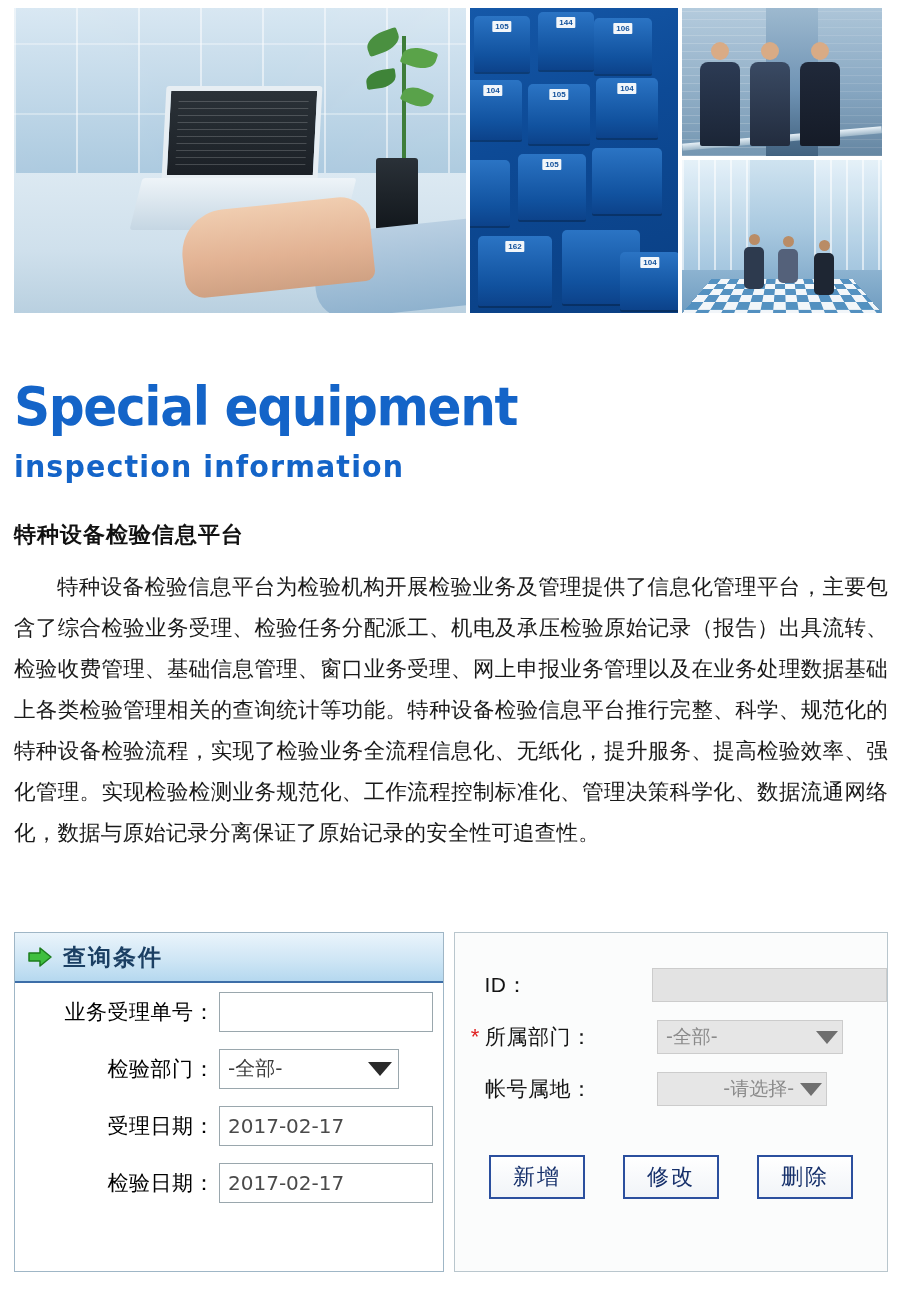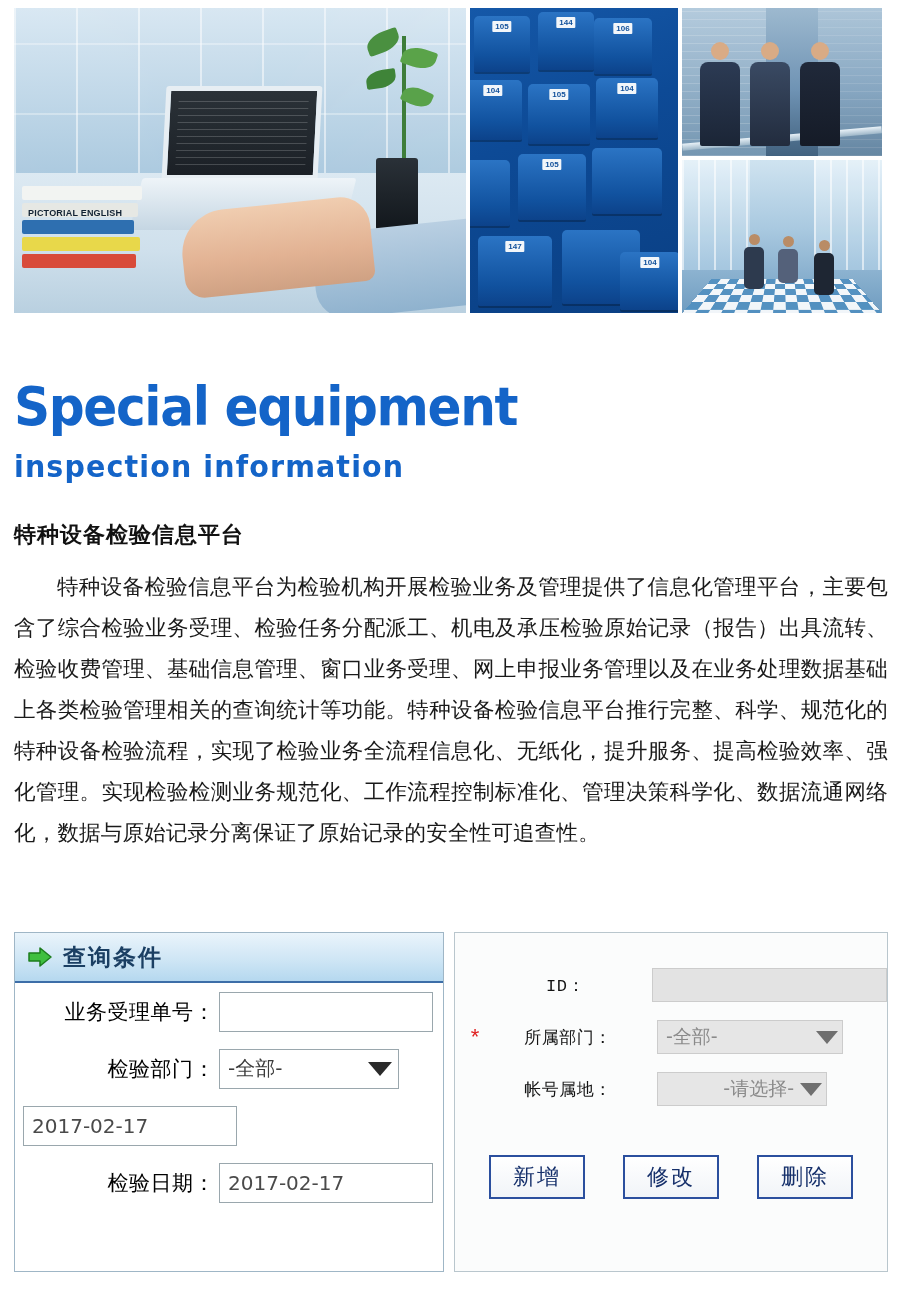--- a/index.html
+++ b/index.html
@@ -293,23 +293,23 @@
     width:434px; height:340px;
     border:1px solid #b9c6cd;
     background:#fbfcfc;
   }
   .pr-row {
     display:flex; align-items:center;
     padding-left:10px;
     height:52px;
   }
   .pr-label {
-    font-family:Liberation Mono, monospace;
-    font-size:17px; color:#141414;
-    text-align:center; white-space:nowrap;
+    font-family:Liberation Sans, sans-serif;
+    font-size:21px; color:#141414;
+    text-align:left; white-space:nowrap;
     letter-spacing:.5px;
   }
   .pr-lbl-w { width:172px; padding-right:6px; }
   .req-star { color:#e02020; font-size:22px; width:20px; text-align:center; }
   .pr-field {
     height:34px;
     background:#e6e6e6;
     border:1px solid #cccccc;
     display:flex; align-items:center;
     padding:0 8px;
@@ -355,28 +355,20 @@
         <div class="pl-plant-stem"></div>
         <div class="pl-leaf l1"></div>
         <div class="pl-leaf l2"></div>
         <div class="pl-leaf l3"></div>
         <div class="pl-leaf l4"></div>
         <div class="pl-plant-pot"></div>
         <div class="pl-laptop-screen"></div>
         <div class="pl-laptop-base"></div>
         <div class="pl-sleeve"></div>
         <div class="pl-hands"></div>
-        <div class="pl-books">
-          <i></i>
-            <i></i>
-            <i></i>
-            <i></i>
-            <i></i>
-          <span>PICTORIAL ENGLISH</span>
-        </div>
       </div>
     </div>
 
     <div class="hero-col hero-b">
       <div class="photo-seats">
         <div class="seat" style="left:4px;  top:8px;   width:56px; height:56px;">
             <b>105</b>
           </div>
         <div class="seat" style="left:68px; top:4px;   width:56px; height:58px;">
             <b>144</b>
@@ -392,21 +384,21 @@
           </div>
         <div class="seat" style="left:126px;top:70px;  width:62px; height:60px;">
             <b>104</b>
           </div>
         <div class="seat" style="left:48px; top:146px; width:68px; height:66px;">
             <b>105</b>
           </div>
         <div class="seat" style="left:122px;top:140px; width:70px; height:66px;"></div>
         <div class="seat" style="left:-10px;top:152px; width:50px; height:66px;"></div>
         <div class="seat" style="left:8px;  top:228px; width:74px; height:70px;">
-            <b>147</b>
+            <b>162</b>
           </div>
         <div class="seat" style="left:92px; top:222px; width:78px; height:74px;"></div>
         <div class="seat" style="left:150px;top:244px; width:60px; height:58px;">
             <b>104</b>
           </div>
       </div>
     </div>
 
     <div class="hero-col hero-c">
       <div class="photo-men">
@@ -469,20 +461,21 @@
 
     <div class="form-row">
       <div class="form-label lbl-w">检验部门：</div>
       <div class="field select">
         <span>-全部-</span>
         <span class="caret"></span>
       </div>
     </div>
 
     <div class="form-row">
+      <div class="form-label lbl-w">受理日期：</div>
       <div class="field date">2017-02-17</div>
     </div>
 
     <div class="form-row">
       <div class="form-label lbl-w">检验日期：</div>
       <div class="field date">2017-02-17</div>
     </div>
   </div>
 
   <div class="panel-right">

